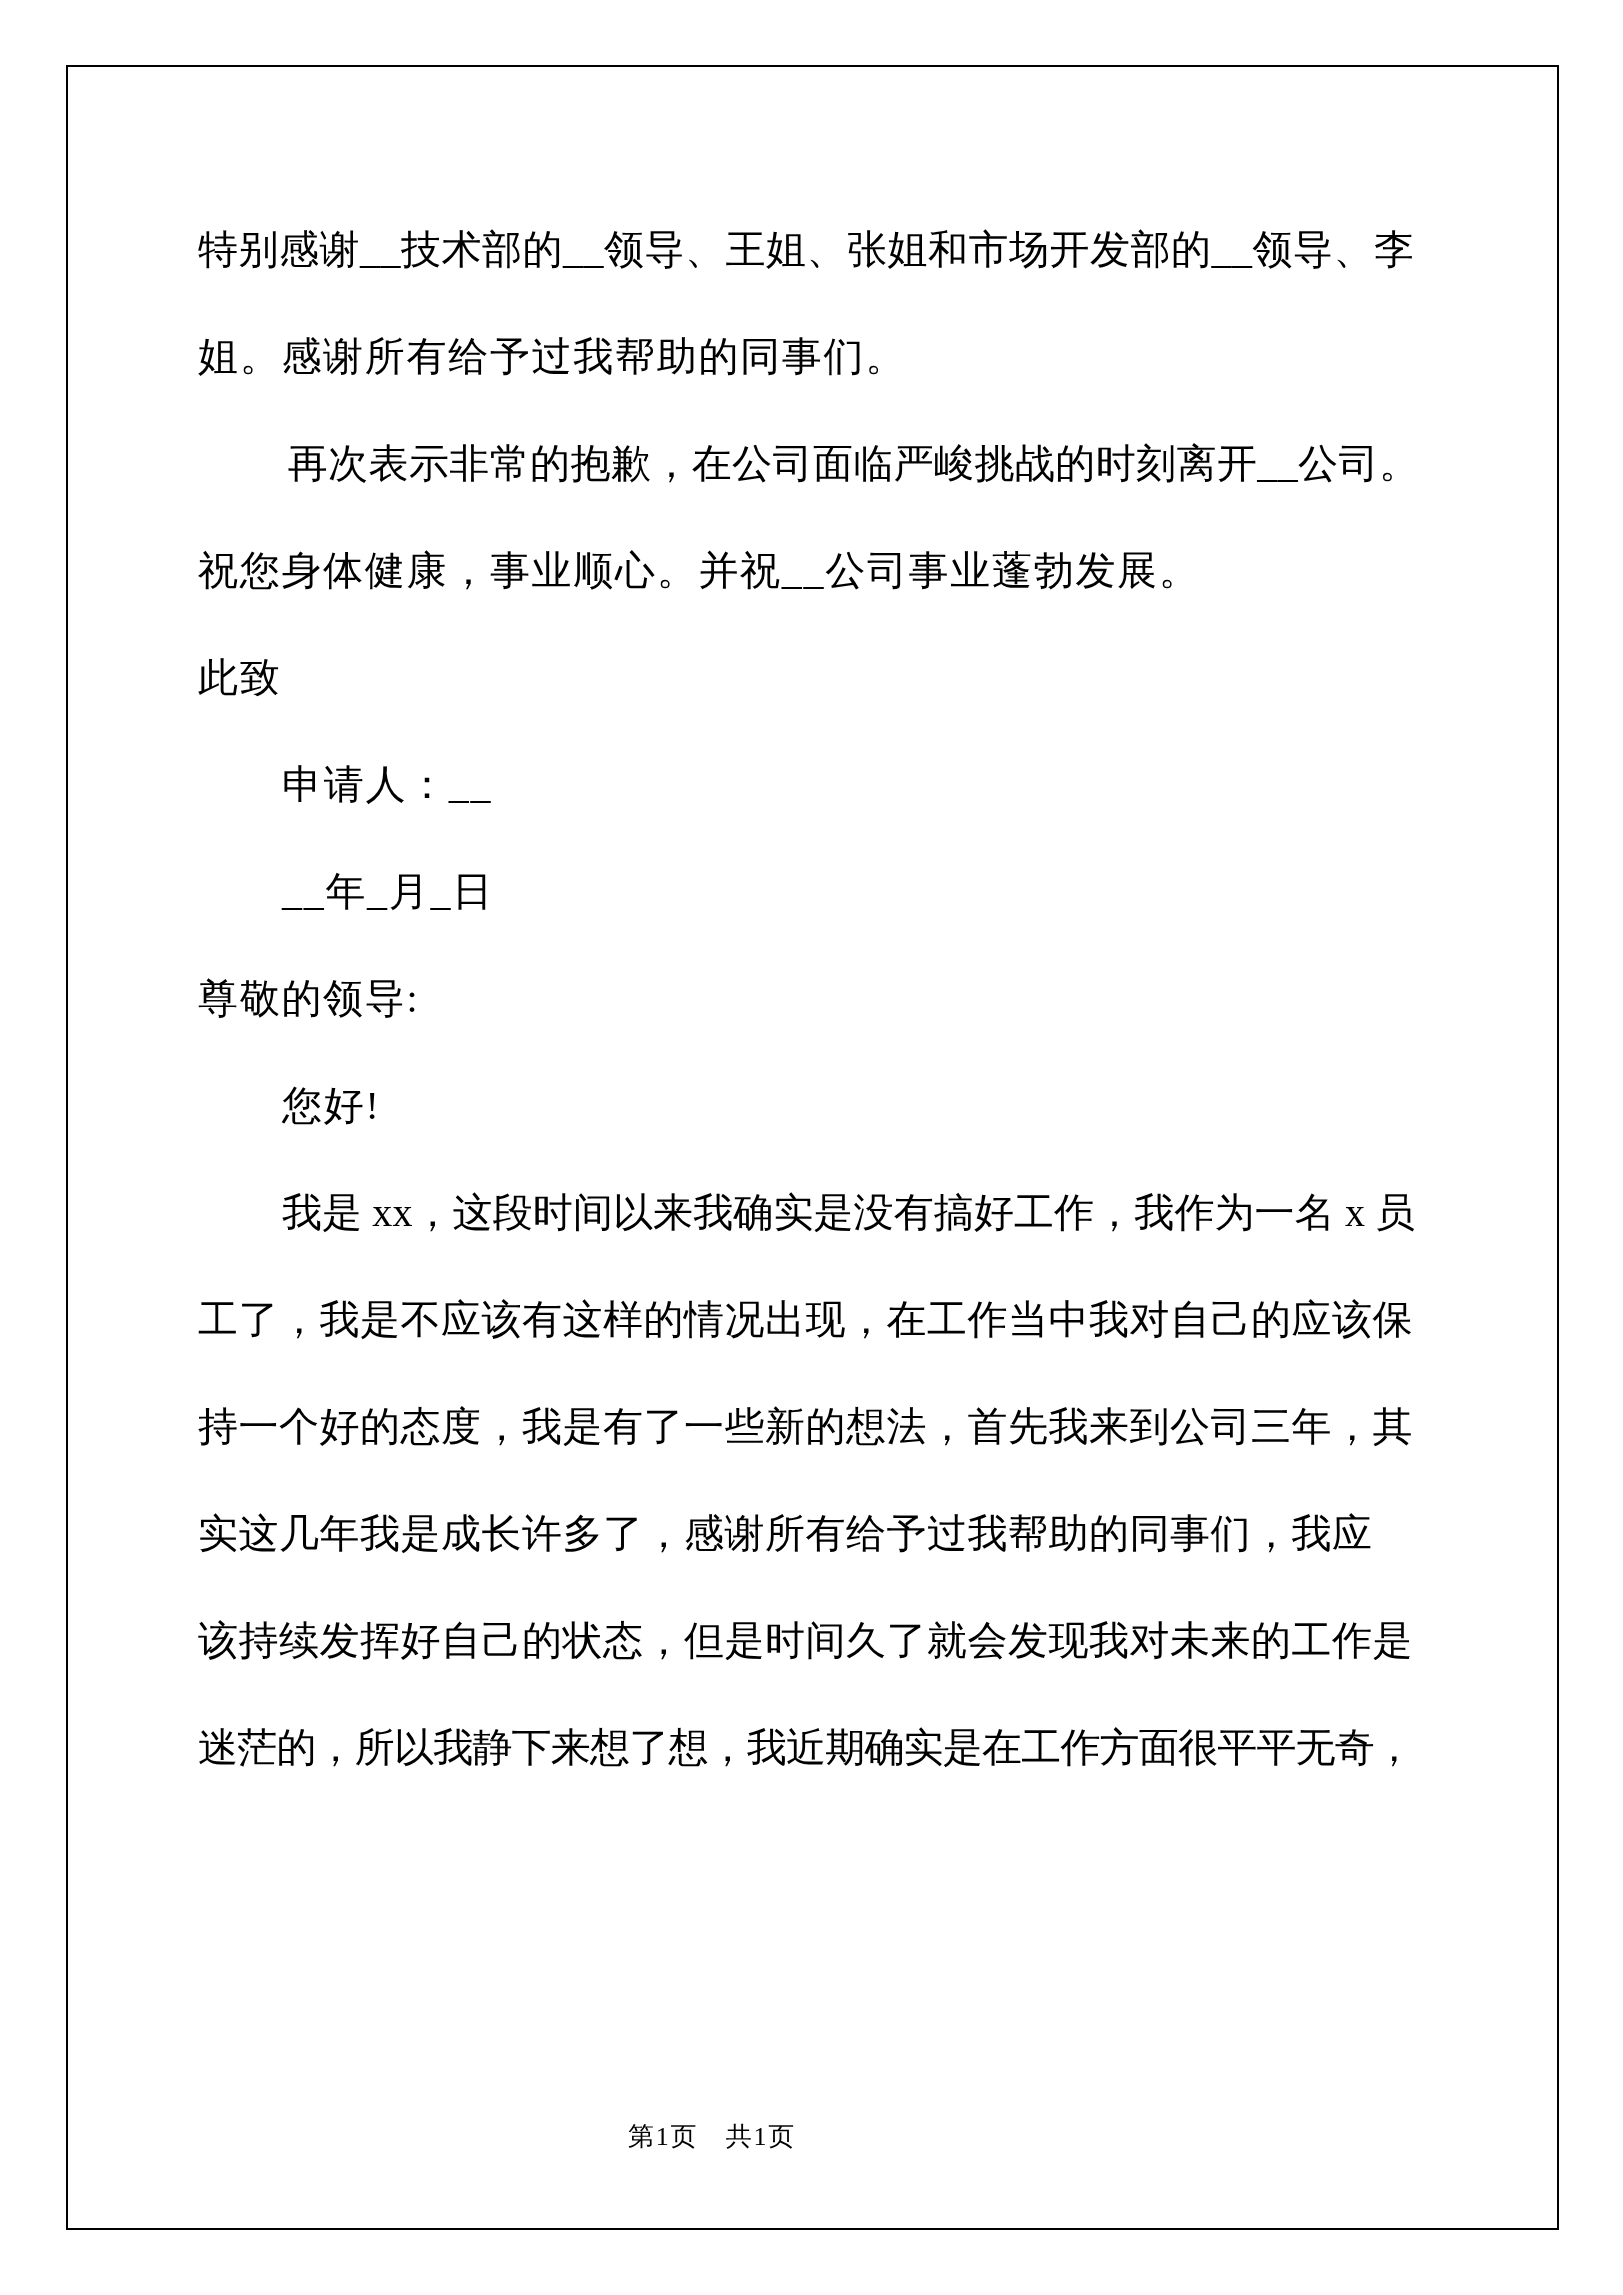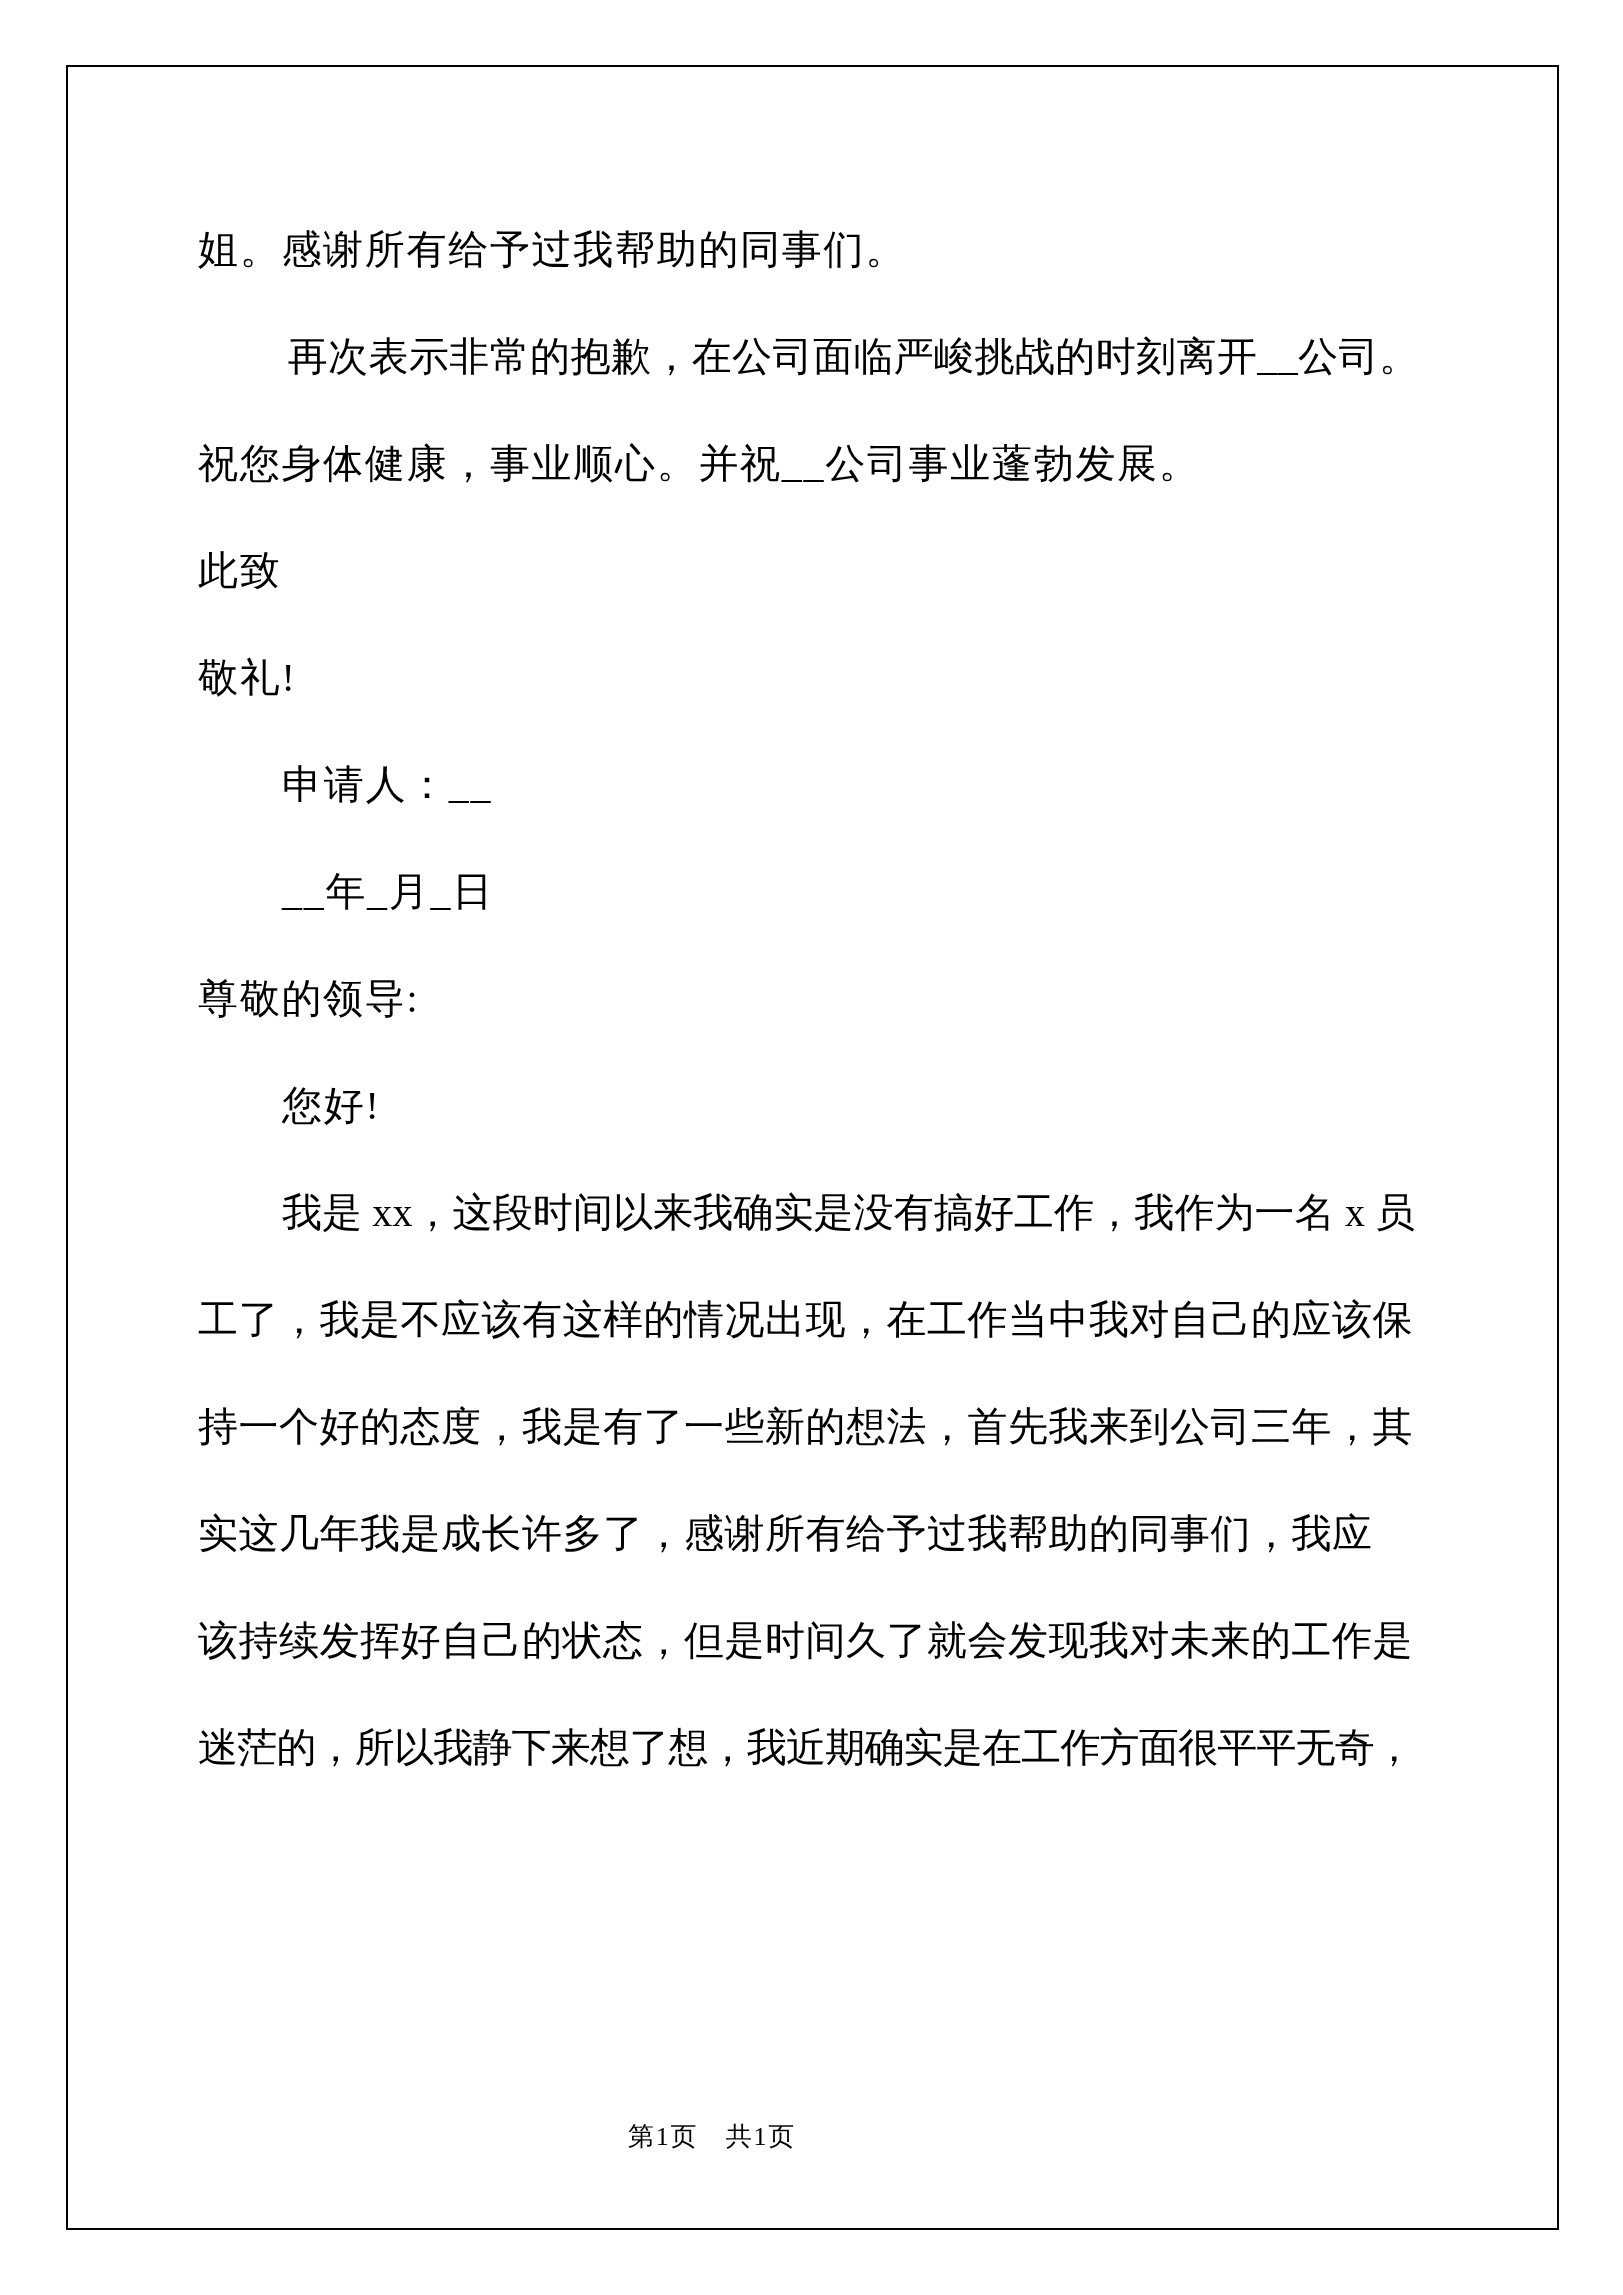--- a/index.html
+++ b/index.html
@@ -55,25 +55,25 @@
     letter-spacing: 1.7px;
     color: #000000;
   }
 </style>
 </head>
 <body>
 
 <div class="page-border"></div>
 
 <div class="text-block" id="lines">
+    <div class="line" style="letter-spacing: 0.5px;"><span>特别感谢__技术部的__领导、王姐、张姐和市场开发部的__领导、李</span></div>
     <div class="line"><span>姐。感谢所有给予过我帮助的同事们。</span></div>
     <div class="line indent" style="letter-spacing: 0.4px; text-align: center;"><span>再次表示非常的抱歉，在公司面临严峻挑战的时刻离开__公司。</span></div>
     <div class="line"><span>祝您身体健康，事业顺心。并祝__公司事业蓬勃发展。</span></div>
     <div class="line"><span>此致</span></div>
-    <div class="line"><span>敬礼!</span></div>
     <div class="line indent"><span>申请人：__</span></div>
     <div class="line indent"><span>__年_月_日</span></div>
     <div class="line"><span>尊敬的领导:</span></div>
     <div class="line indent"><span>您好!</span></div>
     <div class="line indent" style="letter-spacing: 0.1px;"><span>我是 xx，这段时间以来我确实是没有搞好工作，我作为一名 x 员</span></div>
     <div class="line" style="letter-spacing: 0.5px;"><span>工了，我是不应该有这样的情况出现，在工作当中我对自己的应该保</span></div>
     <div class="line" style="letter-spacing: 0.5px; font-family: Liberation Serif, serif;"><span>持一个好的态度，我是有了一些新的想法，首先我来到公司三年，其</span></div>
     <div class="line" style="letter-spacing: 0.5px;"><span>实这几年我是成长许多了，感谢所有给予过我帮助的同事们，我应</span></div>
     <div class="line" style="letter-spacing: 0.5px;"><span>该持续发挥好自己的状态，但是时间久了就会发现我对未来的工作是</span></div>
     <div class="line" style="letter-spacing: -0.8px;"><span>迷茫的，所以我静下来想了想，我近期确实是在工作方面很平平无奇，</span></div>

